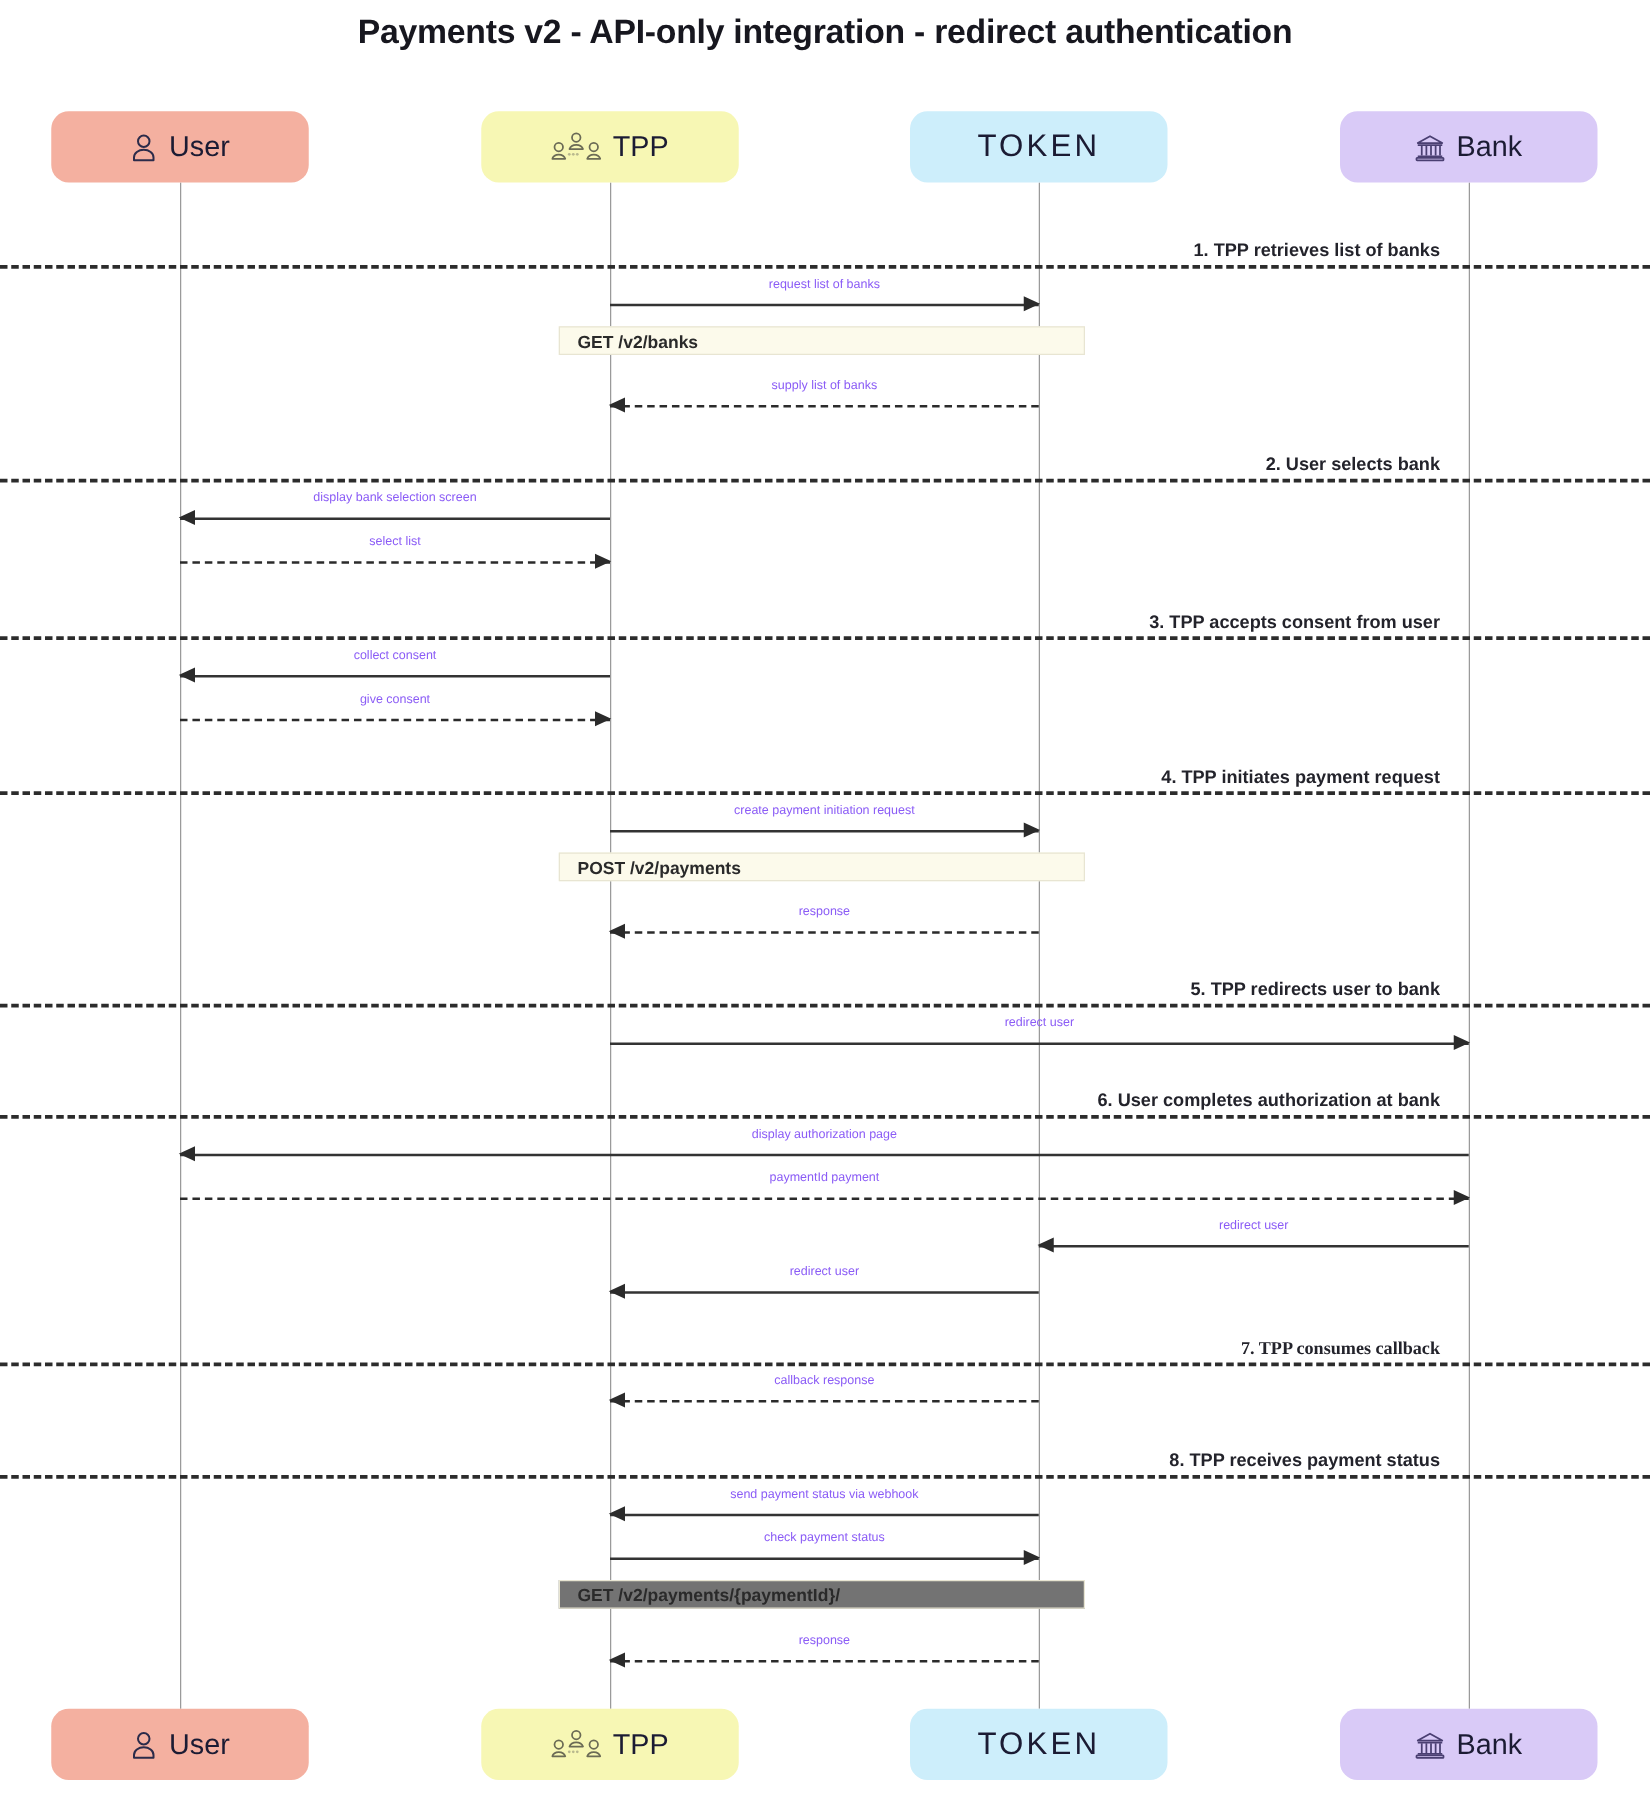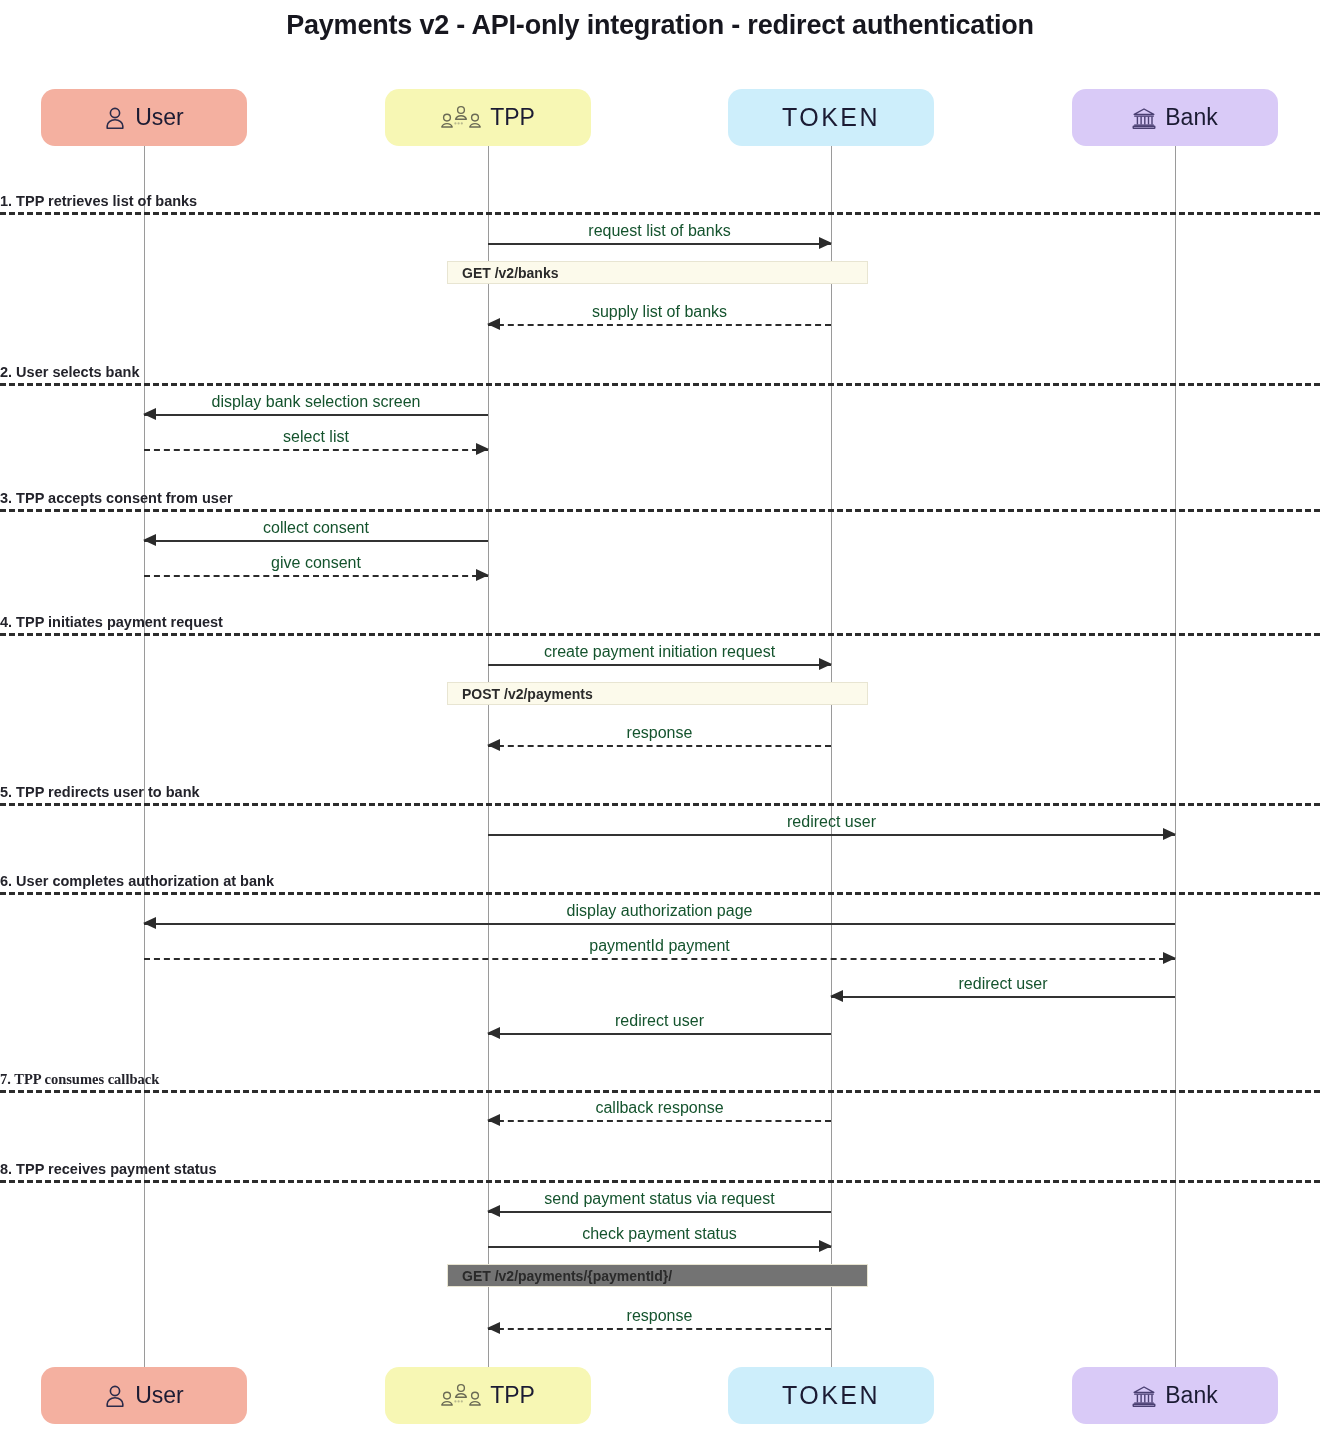--- a/index.html
+++ b/index.html
@@ -78,21 +78,21 @@
     position: absolute;
     left: 0;
     width: 1320px;
     height: 0;
     border-top: 3px dashed #2c2c2c;
   }
   .step-label {
     position: absolute;
     width: 1152px;
     left: 0;
-    text-align: left;
+    text-align: right;
     font-size: 14.5px;
     font-weight: bold;
     color: #23232b;
   }
 
   
   .msg {
     position: absolute;
     height: 0;
   }
@@ -124,22 +124,22 @@
   .msg .arrow-head.left {
     left: -1px;
     border-right: 13px solid #2b2b2b;
   }
   .msg .msg-text {
     position: absolute;
     left: 0;
     width: 100%;
     top: -21px;
     text-align: center;
-    font-size: 16px;
-    color: #14532d;
+    font-size: 10px;
+    color: #8b5cf6;
     white-space: nowrap;
   }
 
   
   .note-box {
     position: absolute;
     background: #fcfaeb;
     border: 1px solid #e8e5d2;
     height: 23px;
     display: flex;
@@ -263,21 +263,21 @@
         <div class="msg-text">redirect user</div>
       </div>
       <div class="msg dashed" style="left: 488px; width: 343px; top: 1120px;">
         <div class="msg-line"></div>
         <div class="arrow-head left"></div>
         <div class="msg-text">callback response</div>
       </div>
       <div class="msg solid" style="left: 488px; width: 343px; top: 1211px;">
         <div class="msg-line"></div>
         <div class="arrow-head left"></div>
-        <div class="msg-text">send payment status via request</div>
+        <div class="msg-text">send payment status via webhook</div>
       </div>
       <div class="msg solid" style="left: 488px; width: 343px; top: 1246px;">
         <div class="msg-line"></div>
         <div class="arrow-head right"></div>
         <div class="msg-text">check payment status</div>
       </div>
       <div class="msg dashed" style="left: 488px; width: 343px; top: 1328px;">
         <div class="msg-line"></div>
         <div class="arrow-head left"></div>
         <div class="msg-text">response</div>

